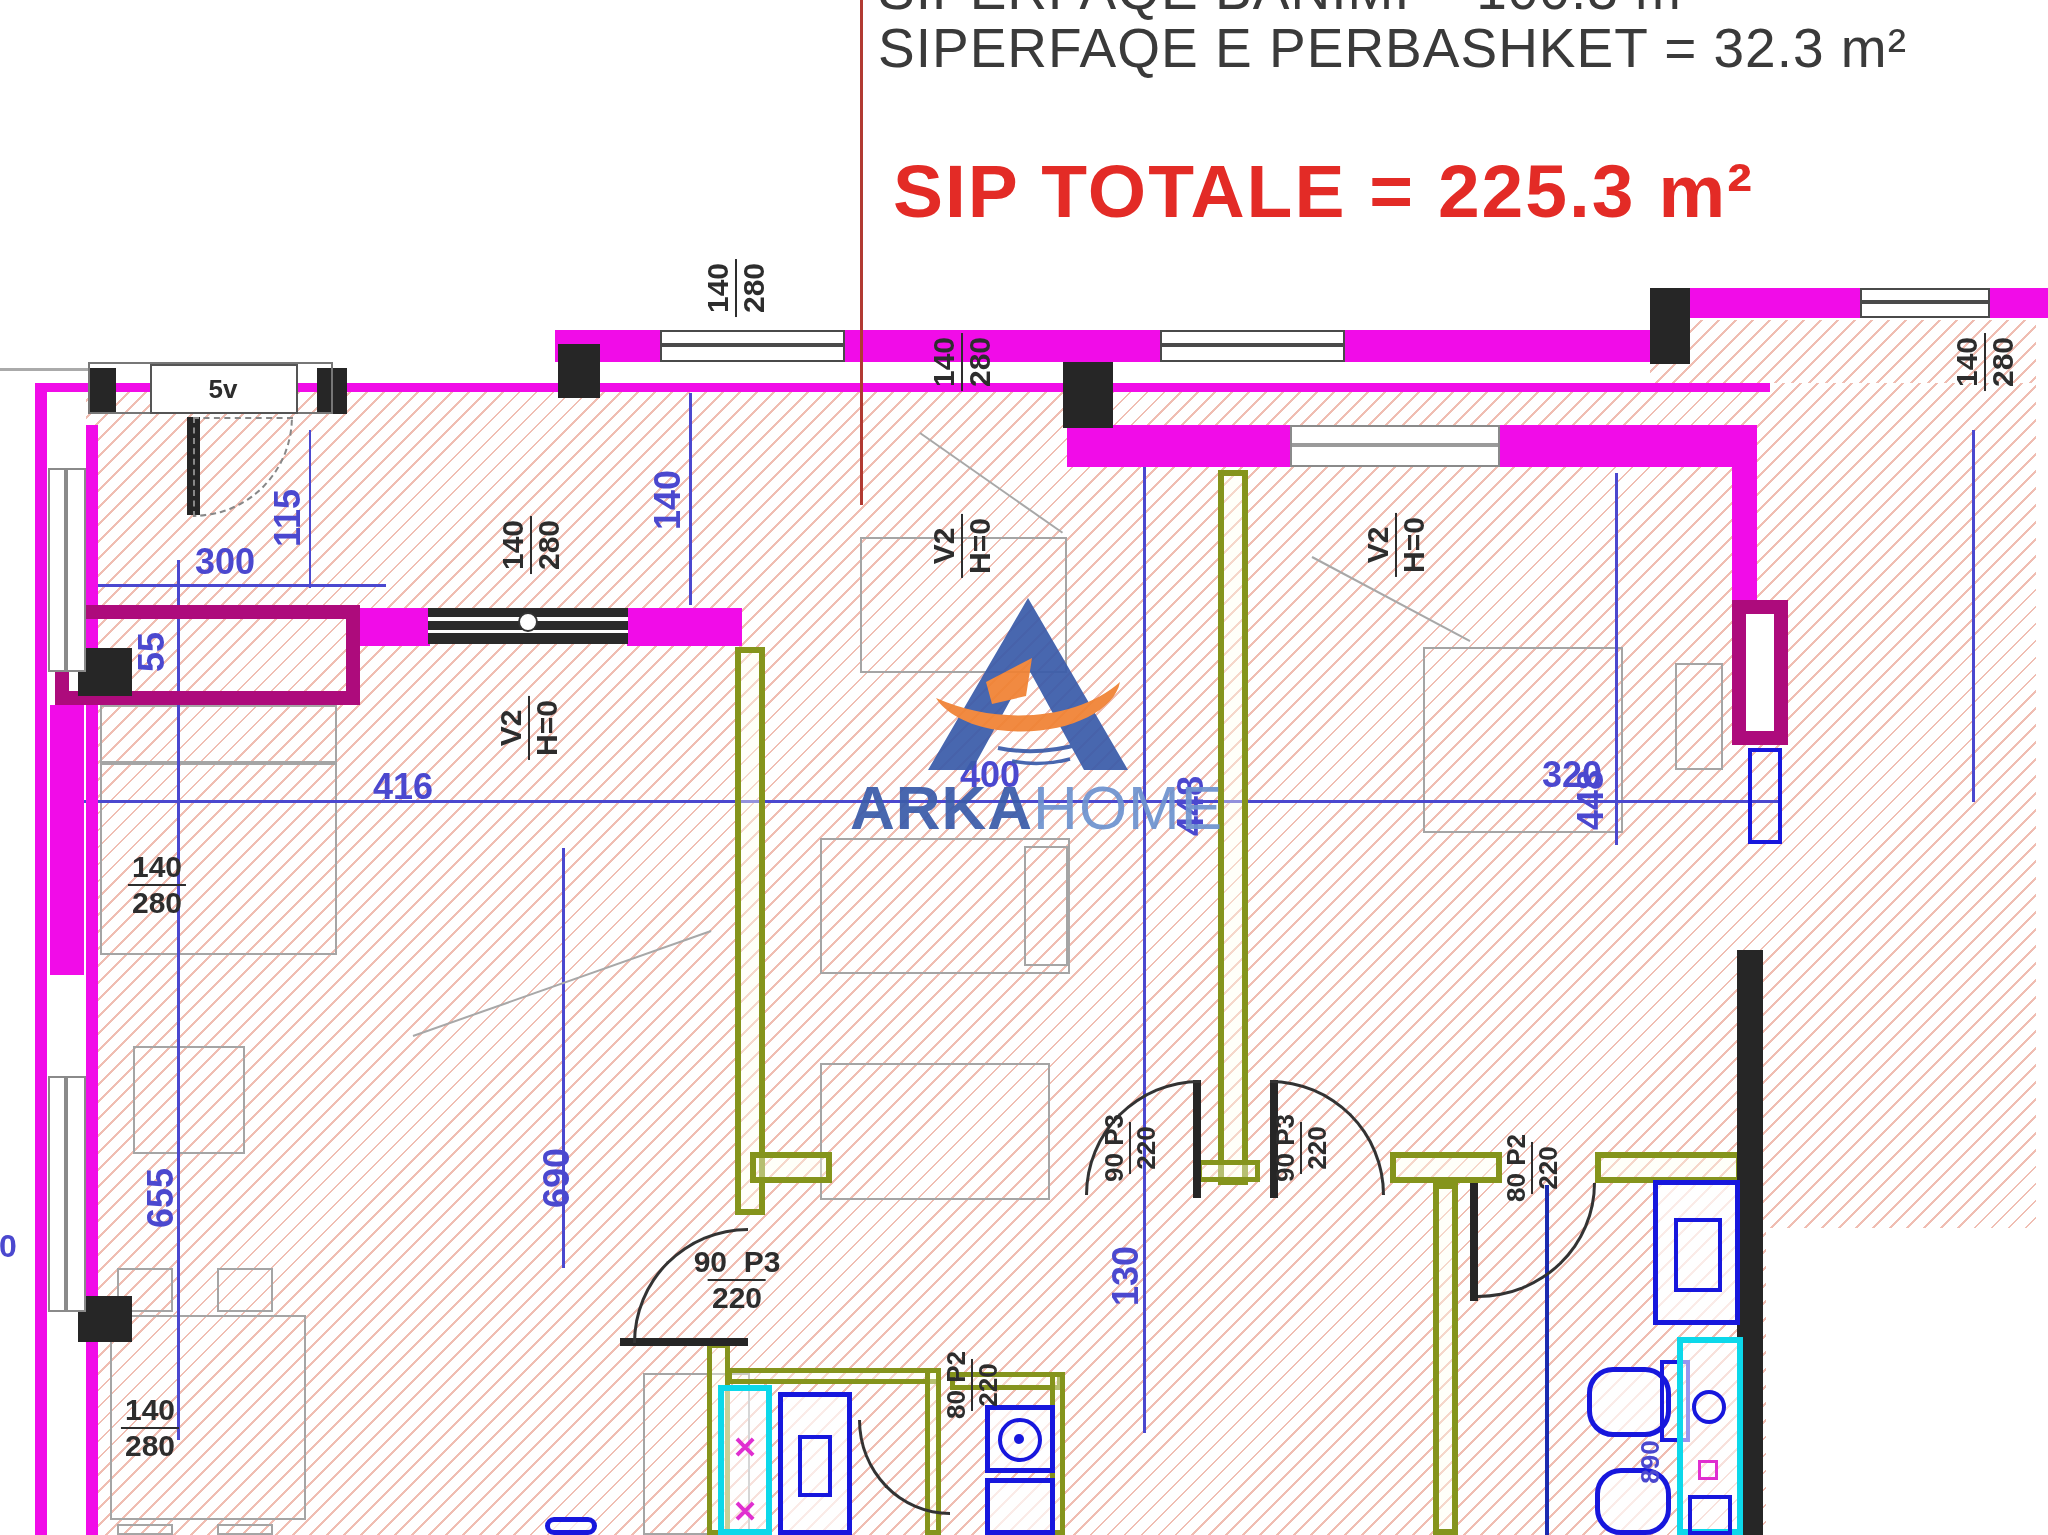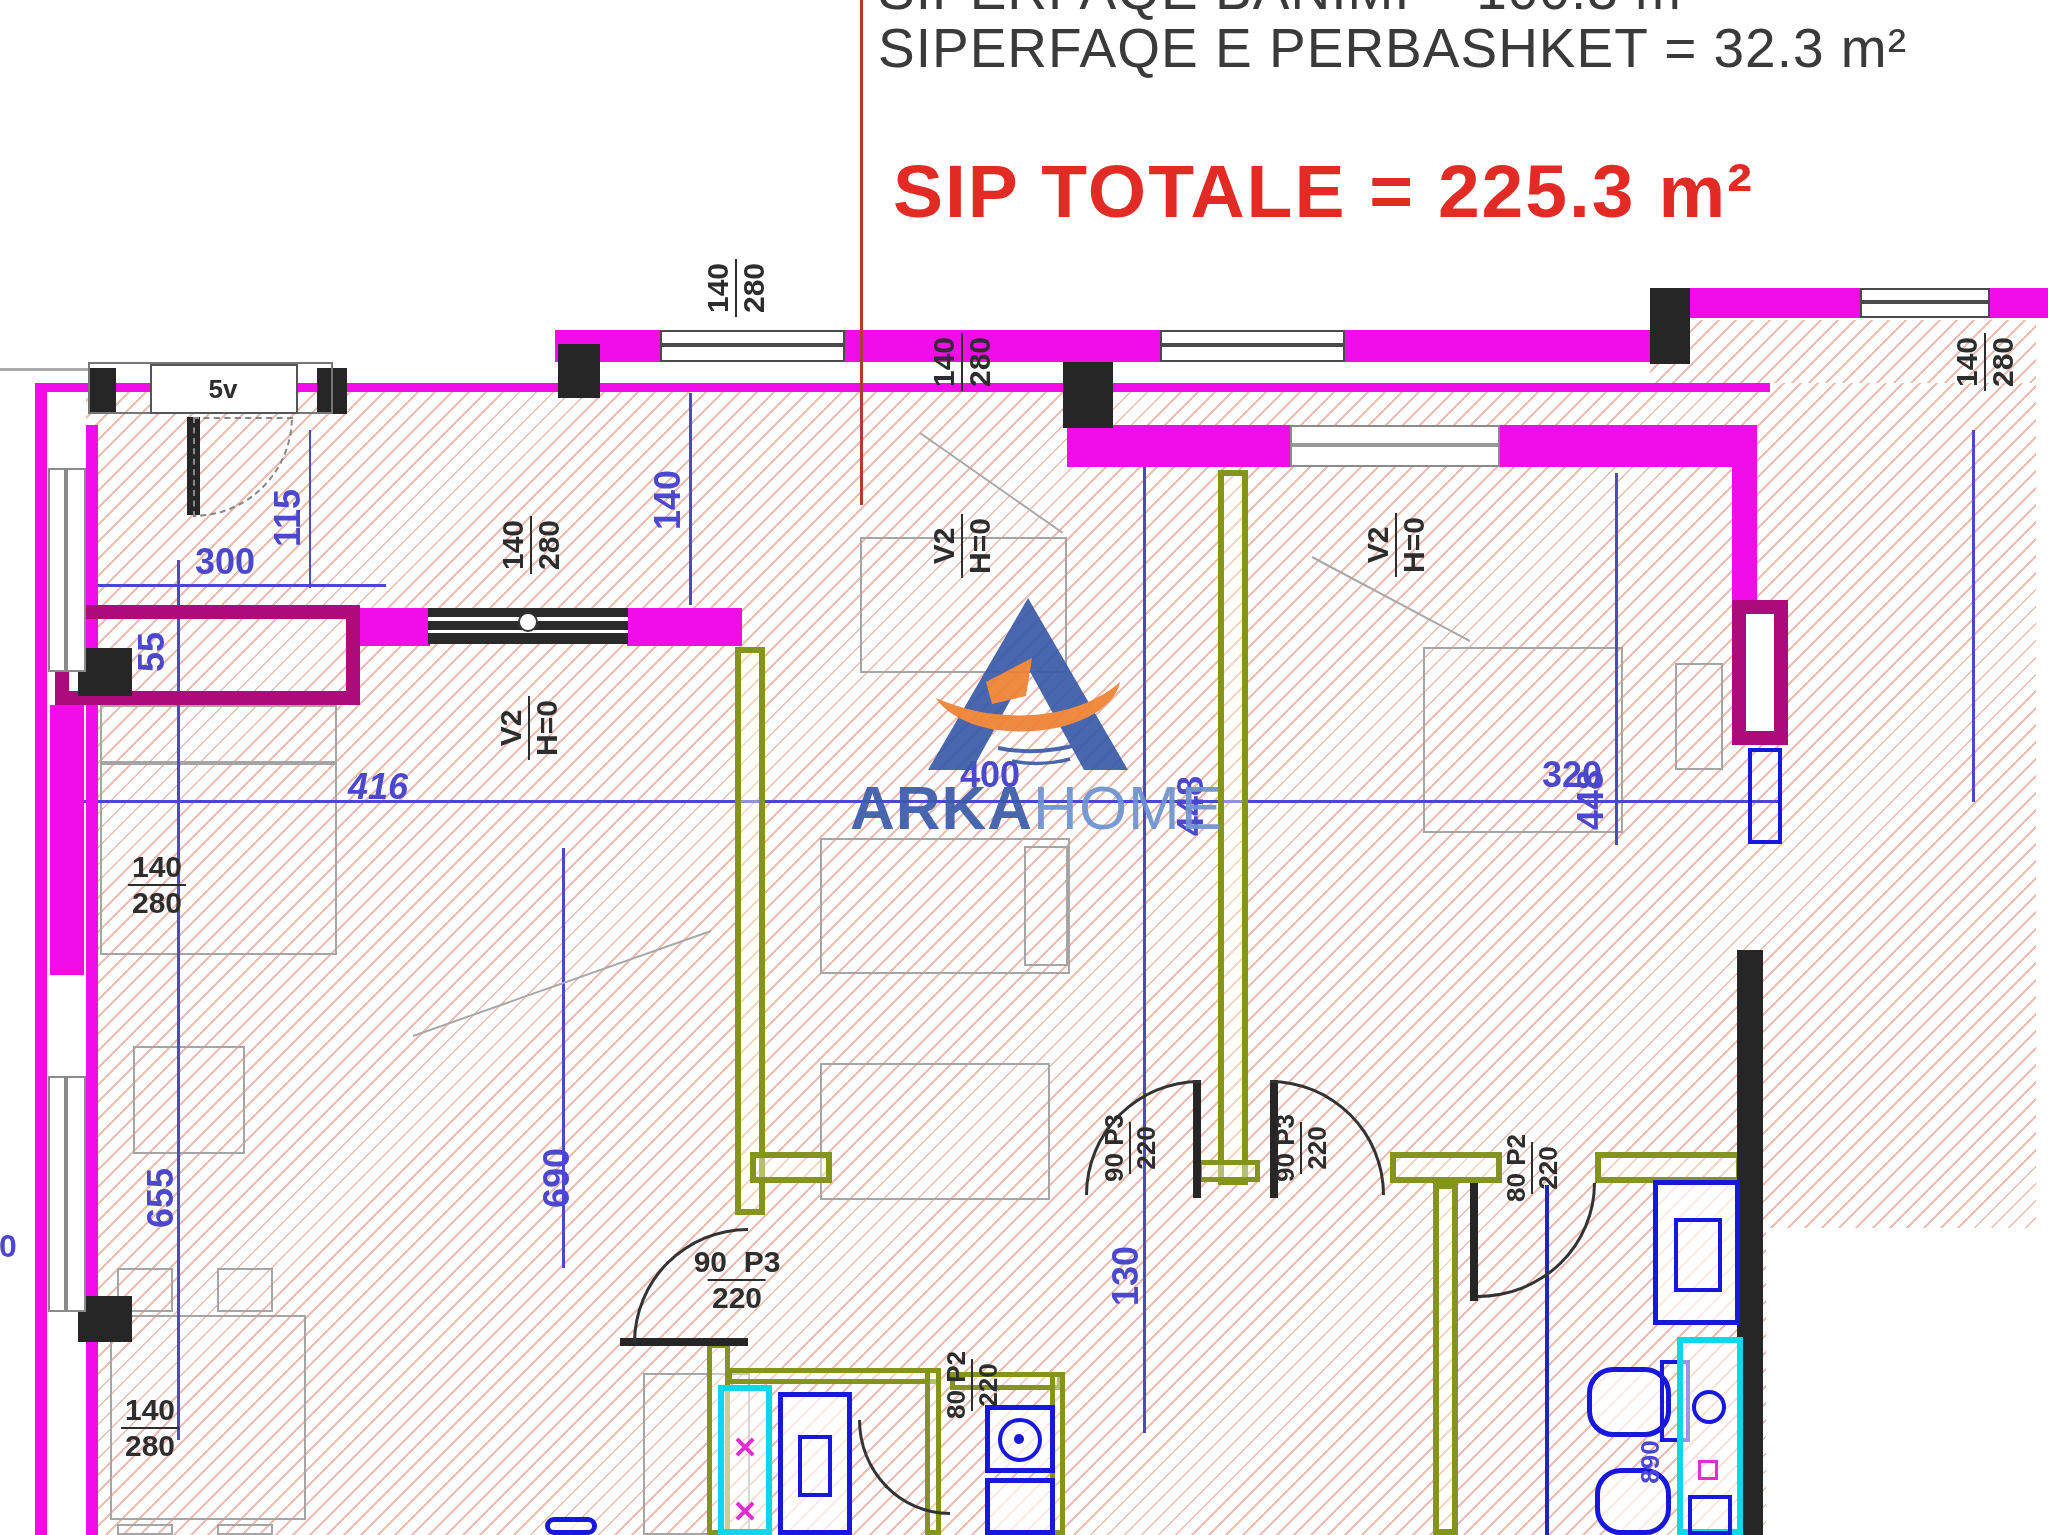--- a/index.html
+++ b/index.html
@@ -172,21 +172,21 @@
       <div class="fx-m" style="left: 1698px; top: 1460px; width: 20px; height: 20px;"></div>
       <div class="fx-bi" style="left: 1688px; top: 1495px; width: 44px; height: 40px;"></div>
       <div class="fx-bi" style="left: 1748px; top: 748px; width: 34px; height: 96px;"></div>
       <div class="fx-br" style="left: 545px; top: 1517px; width: 52px; height: 18px;"></div>
       <div class="diag" style="left: 413px; top: 1035px; width: 316px; transform: rotate(-19.4deg);"></div>
       <div class="diag" style="left: 920px; top: 432px; width: 174px; transform: rotate(35deg);"></div>
       <div class="diag" style="left: 1312px; top: 556px; width: 179px; transform: rotate(28deg);"></div>
       <div class="lab" style="left: 225px; top: 562px;">300</div>
       <div class="lab rot" style="left: 288px; top: 518px;">115</div>
       <div class="lab rot" style="left: 152px; top: 652px;">55</div>
-      <div class="lab" style="left: 378px; top: 787px; font-style: italic;">416</div>
+      <div class="lab" style="left: 403px; top: 787px;">416</div>
       <div class="lab rot" style="left: 668px; top: 500px;">140</div>
       <div class="lab" style="left: 990px; top: 775px;">400</div>
       <div class="lab rot" style="left: 1191px; top: 806px;">448</div>
       <div class="lab" style="left: 1572px; top: 775px;">320</div>
       <div class="lab rot" style="left: 1591px; top: 800px;">448</div>
       <div class="lab rot" style="left: 557px; top: 1178px;">690</div>
       <div class="lab rot" style="left: 161px; top: 1198px;">655</div>
       <div class="lab rot" style="left: 1126px; top: 1276px;">130</div>
       <div class="lab rot" style="font-size: 26px; left: 1650px; top: 1462px;">890</div>
       <div class="lab" style="font-size: 32px; left: 8px; top: 1246px;">0</div>

